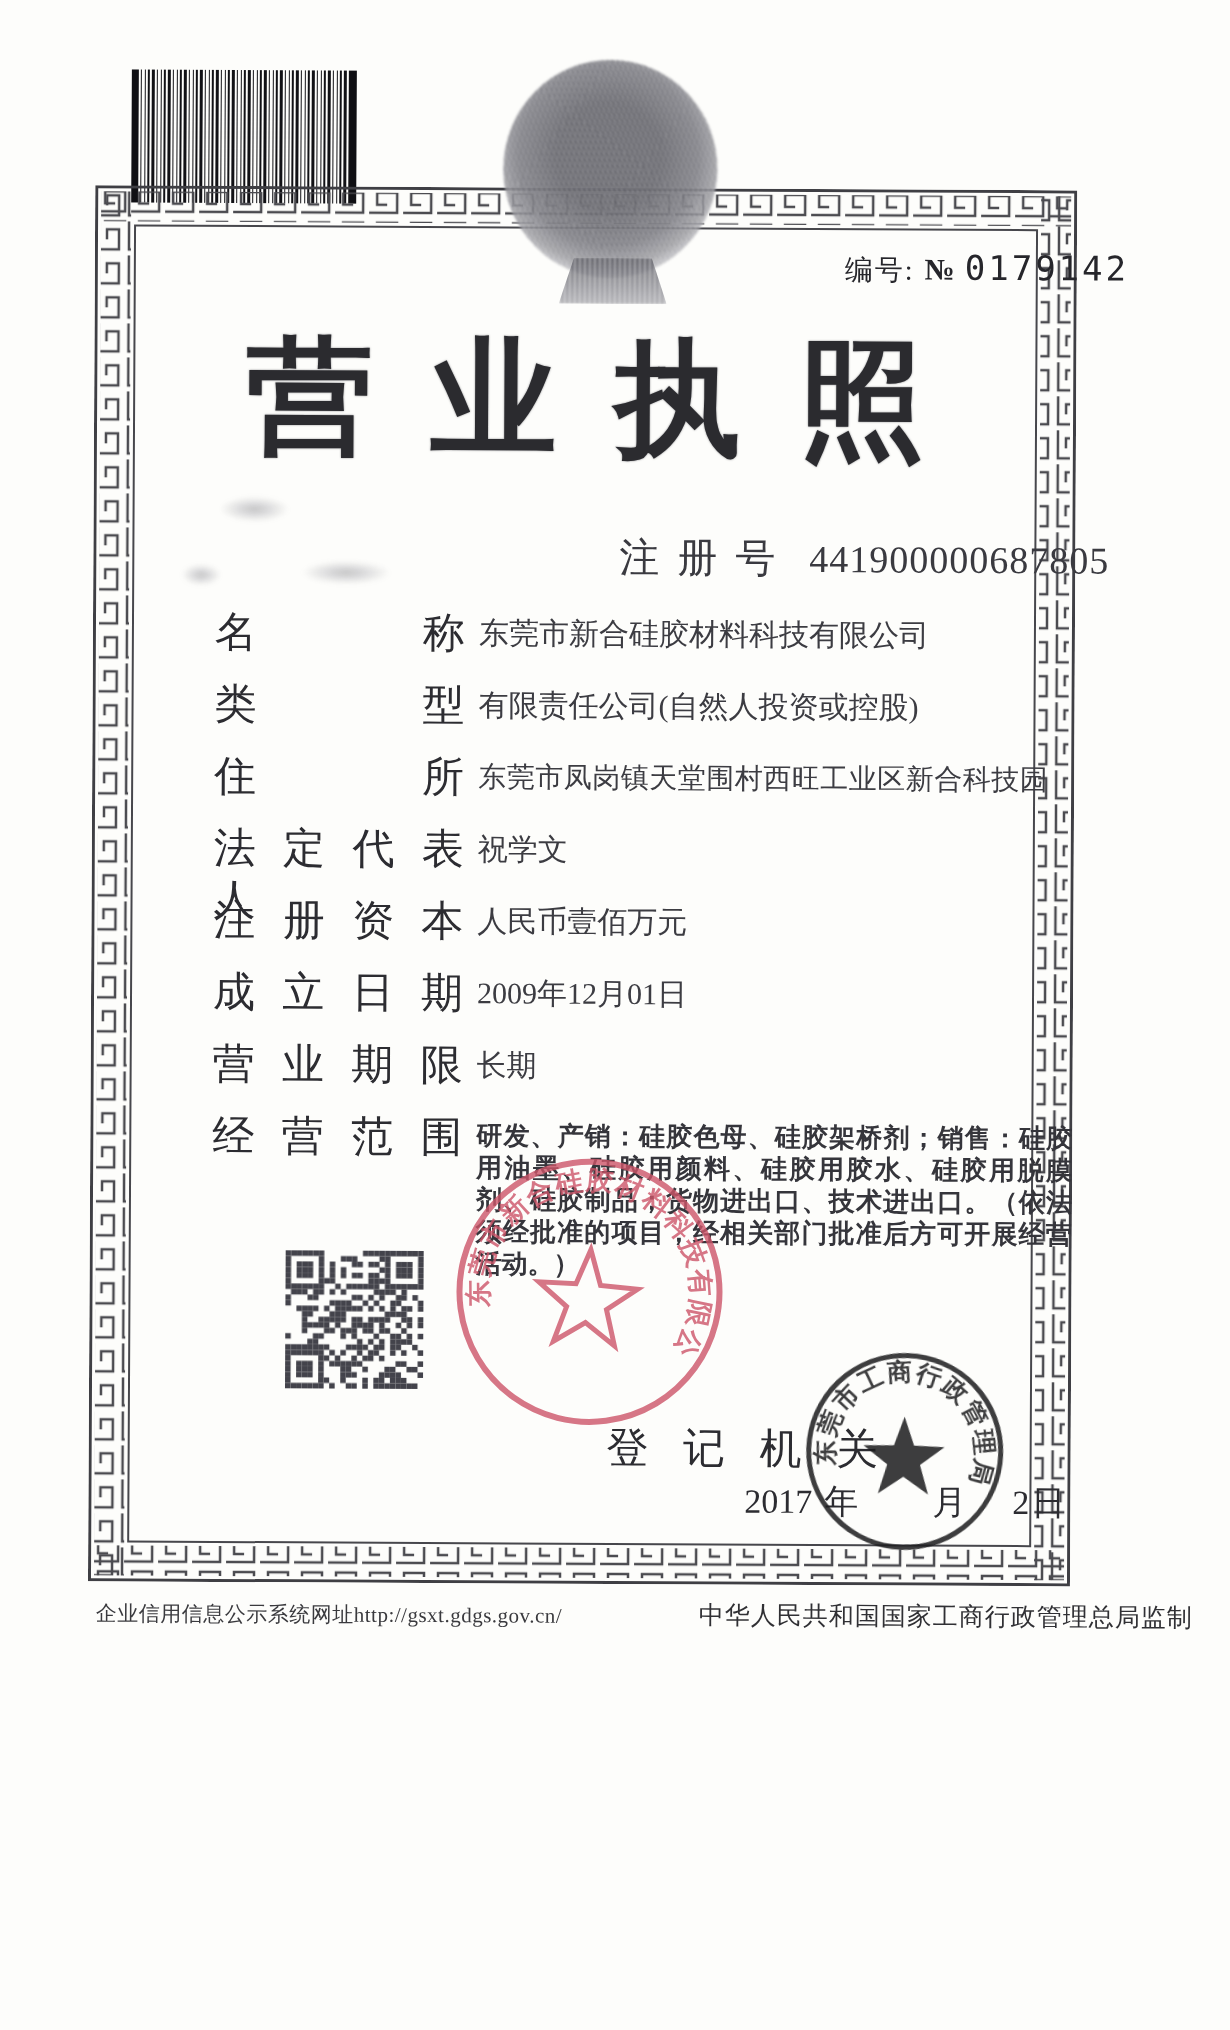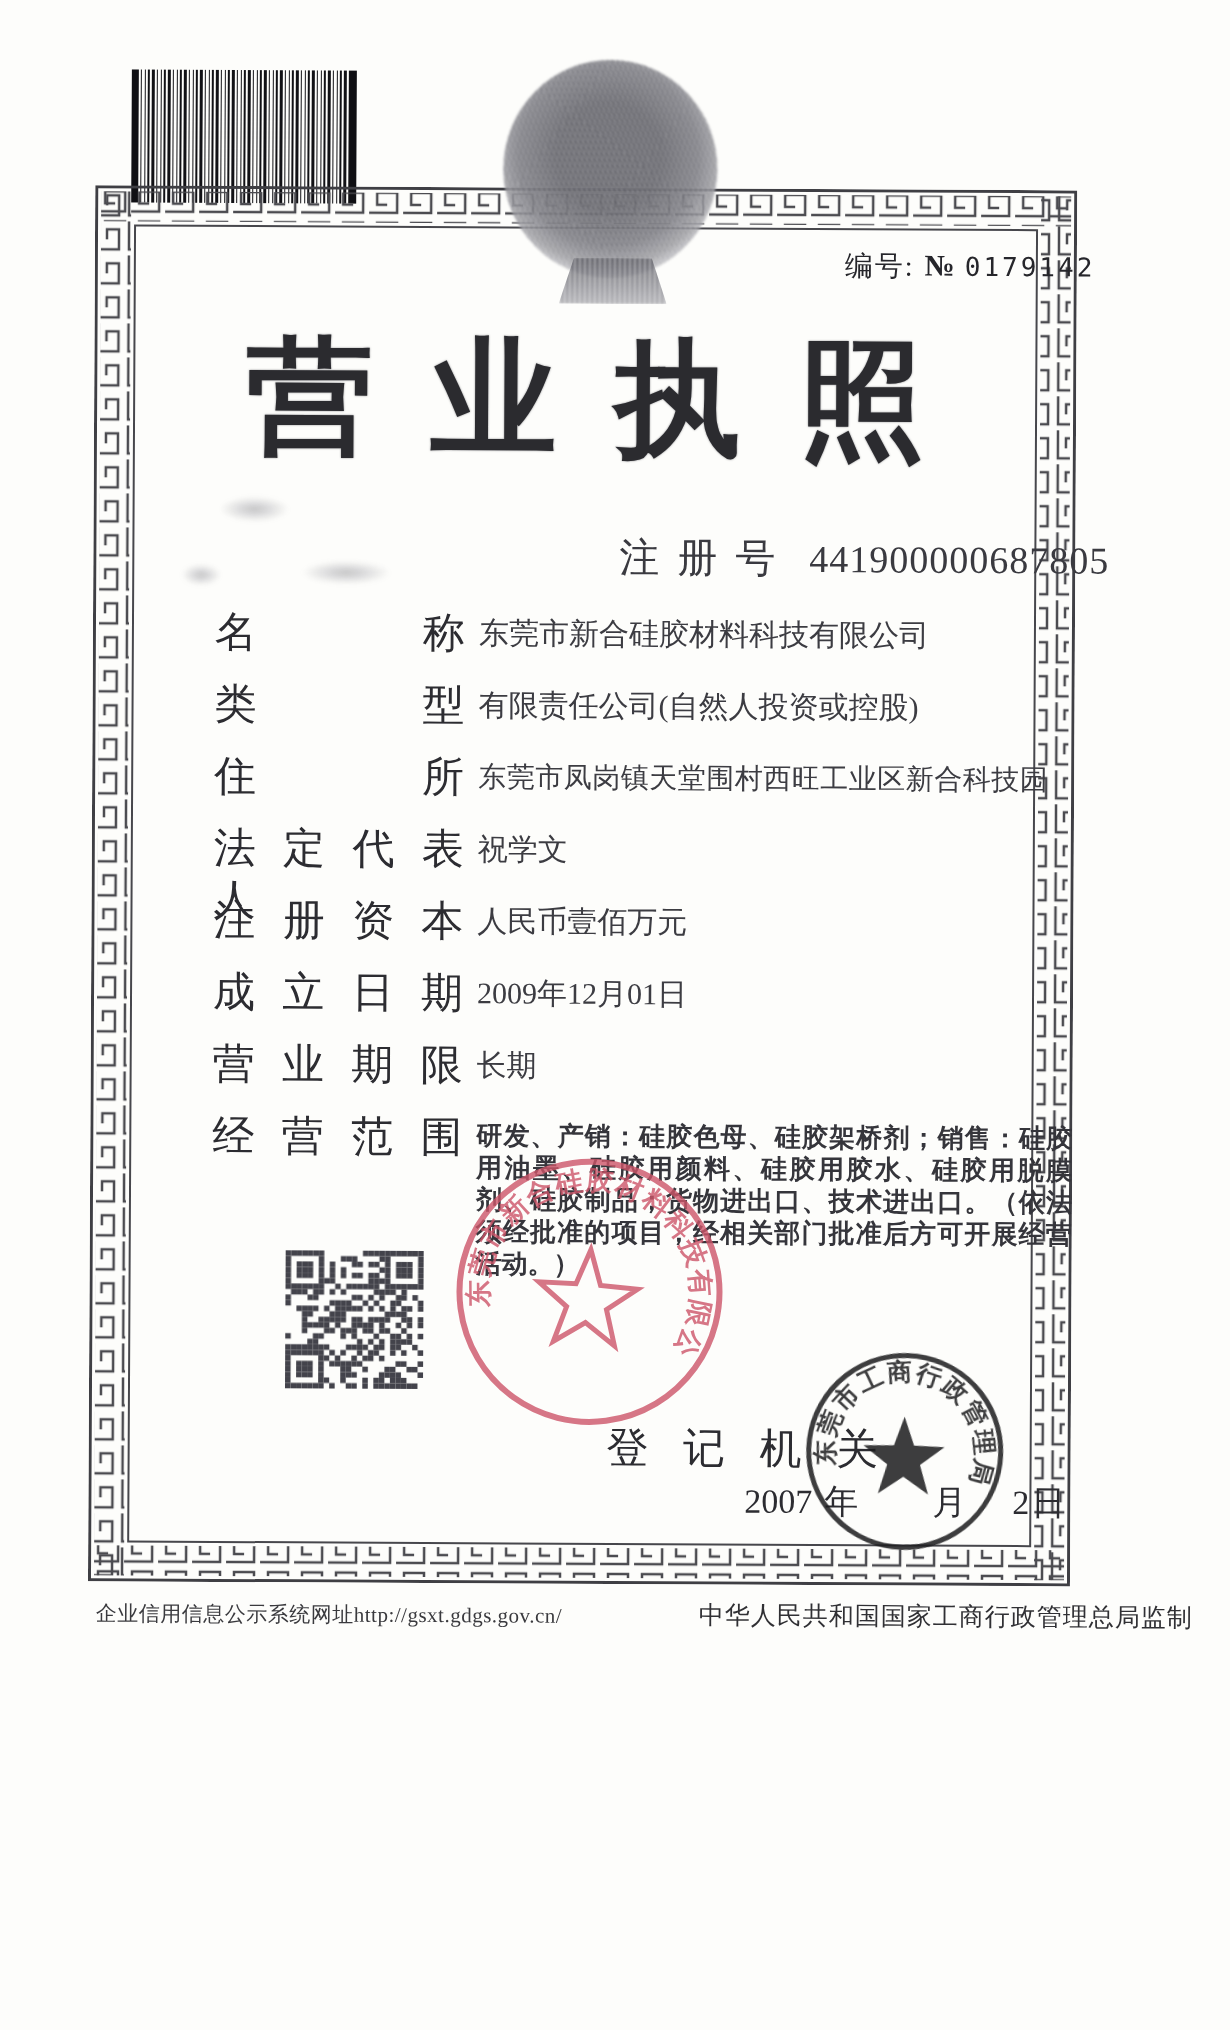--- a/index.html
+++ b/index.html
@@ -41,21 +41,21 @@
     z-index:3;
   }
 
   
   .frame{position:absolute;left:92px;top:188px;z-index:1;}
 
   
   .serial{position:absolute;left:842px;top:246px;display:flex;align-items:baseline;gap:10px;z-index:4;color:#26262b;}
   .serial .s-label{font-size:28px;letter-spacing:2px;}
   .serial .s-sign{font-size:30px;font-weight:bold;}
-  .serial .s-num{font-family:"DejaVu Sans Mono","Liberation Mono",monospace;font-size:26px;letter-spacing:3px;}
+  .serial .s-num{font-family:"DejaVu Sans Mono","Liberation Mono",monospace;font-size:34px;letter-spacing:3px;}
 
   
   .title{
     position:absolute;left:95px;top:316px;width:977px;z-index:4;
     text-align:center;font-size:126px;font-weight:900;
     letter-spacing:58px;text-indent:58px;
     color:#2b2b2f;text-shadow:0 0 2px rgba(70,70,75,.7);
     font-family:"Liberation Serif","DejaVu Serif",serif;
   }
 
@@ -515,21 +515,21 @@
     <circle cx="140" cy="140" r="130" fill="none" stroke="#cd5569" stroke-width="6"></circle>
     <text font-size="27" fill="#cd5569" font-weight="bold" letter-spacing="1.5" font-family="'Liberation Serif','DejaVu Serif',serif">
       <textPath href="#sealArc" startOffset="4">东莞市新合硅胶材料科技有限公司</textPath>
     </text>
     <path d="M0,-52 L12.3,-17 L49.5,-16.1 L20,6.5 L30.6,42.1 L0,21 L-30.6,42.1 L-20,6.5 L-49.5,-16.1 L-12.3,-17 Z" transform="translate(140,150) rotate(-10)" fill="none" stroke="#cd5569" stroke-width="5"></path>
   </svg>
 
   <div class="authority">登 记 机 关</div>
 
   <div class="date">
-    <span class="d-year">2007</span>
+    <span class="d-year">2017</span>
     <span>年</span>
     <span class="d-month">月</span>
     <span class="d-day">2</span>
     <span>日</span>
   </div>
 
   <svg class="registry-seal" width="205" height="205">
     <defs>
       <path id="stampArc" d="M37.7 132 A 71 71 0 1 1 166.3 132" fill="none"></path>
     </defs>

